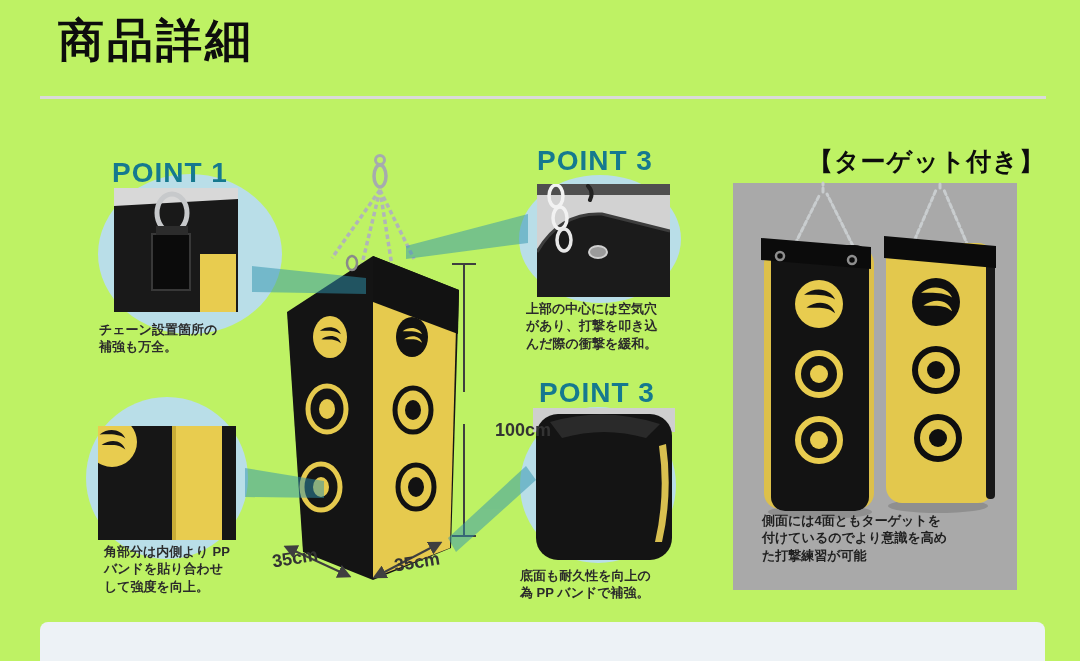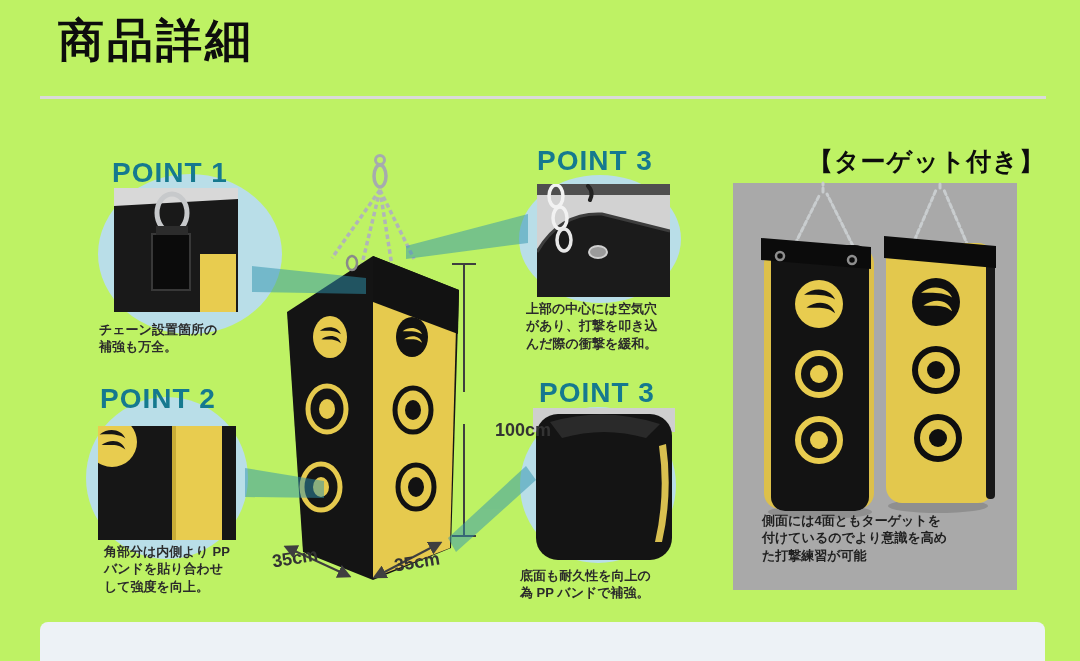--- a/index.html
+++ b/index.html
@@ -177,21 +177,20 @@
         <use href="#sw" transform="translate(936,302) scale(1.15)" fill="#e3c84d"></use>
         <circle cx="936" cy="370" r="21" fill="none" stroke="#0f0f0f" stroke-width="6"></circle>
         <circle cx="936" cy="370" r="9" fill="#0f0f0f"></circle>
         <circle cx="938" cy="438" r="21" fill="none" stroke="#0f0f0f" stroke-width="6"></circle>
         <circle cx="938" cy="438" r="9" fill="#0f0f0f"></circle>
       </g>
     </g>
   </svg>
 
   <div class="abs pt-head" style="left:112px;top:143px;margin-top:14px;">POINT 1</div>
-  <div class="abs pt-head" style="left:100px;top:383px;">POINT 2</div>
   <div class="abs pt-head" style="left:537px;top:145px;">POINT 3</div>
   <div class="abs pt-head" style="left:539px;top:377px;">POINT 3</div>
 
   <div class="abs cap" style="left:99px;top:321px;width:190px;">チェーン設置箇所の
 補強も万全。</div>
   <div class="abs cap" style="left:104px;top:543px;width:180px;">角部分は内側より PP
 バンドを貼り合わせ
 して強度を向上。</div>
   <div class="abs cap" style="left:526px;top:300px;width:185px;">上部の中心には空気穴
 があり、打撃を叩き込

